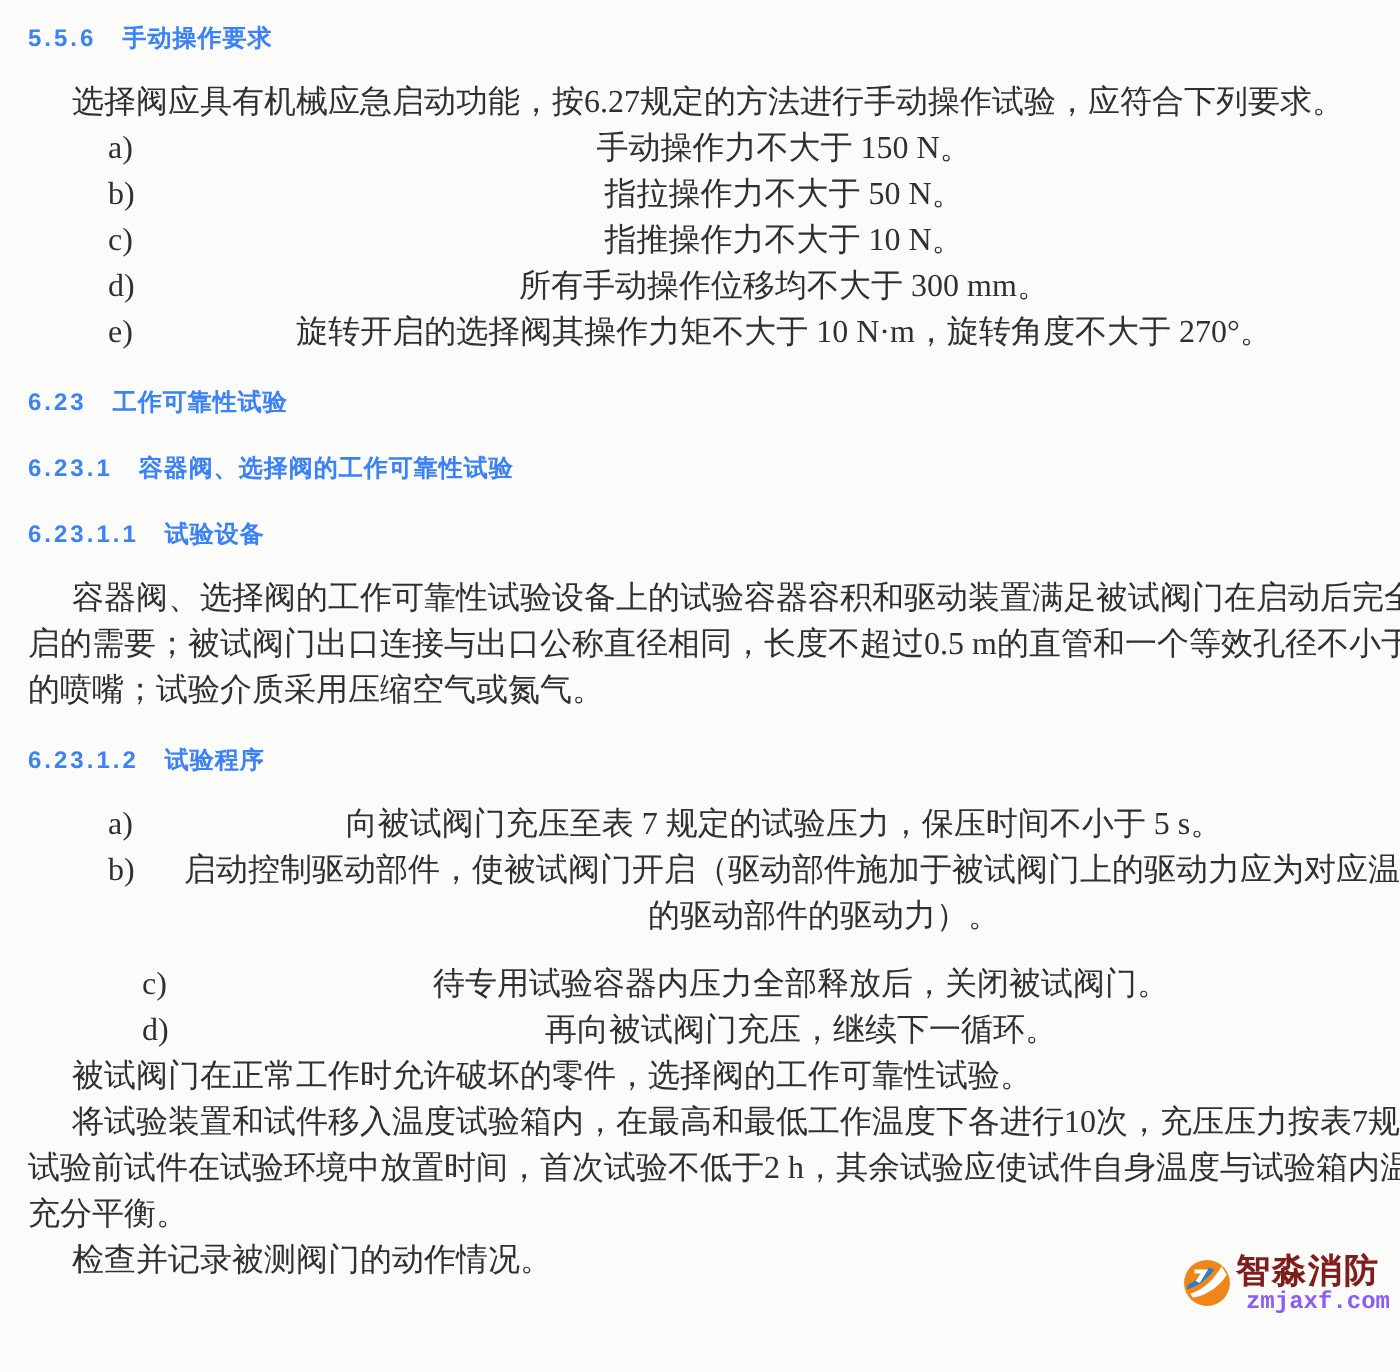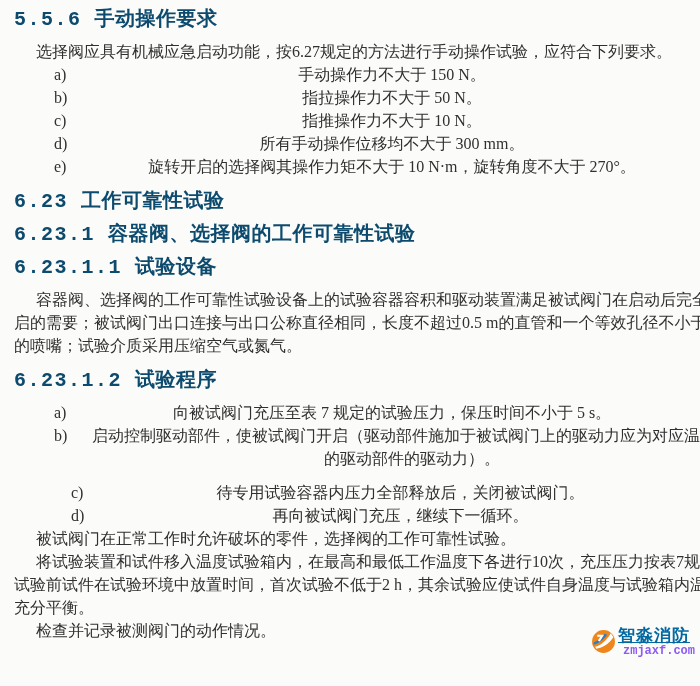--- a/index.html
+++ b/index.html
@@ -10,24 +10,24 @@
     color:#303030;
     position:relative;
     overflow:hidden;
   }
   .doc{
     padding:6px 8px 0 14px;
     font-size:16px;
   }
   
   .h{
-    font-family:Liberation Mono, monospace;
+    font-family:Liberation Sans, sans-serif;
     font-weight:bold;
-    color:#0c4a6e;
-    font-size:20px;
+    color:#3b82f6;
+    font-size:12px;
     line-height:19px;
     margin:14px 0 11px 0;
   }
   .h.first{margin-top:4px;}
   .h .hnum{letter-spacing:1.5px;margin-right:13px;}
   .h .htitle{letter-spacing:0.5px;}
   
   .para{}
   .pline{line-height:23px;white-space:nowrap;}
   .pline.first{text-indent:22px;}
@@ -156,16 +156,16 @@
   </div>
 
 <div class="wm">
   <svg class="logo" viewBox="0 0 24 24">
     <circle cx="12" cy="12" r="11" fill="#f08519"></circle>
     <path d="M4 17 C9 16 15 11 19 4 L21.5 8 C17 15 10 18.5 5 19 Z" fill="#ffffff"></path>
     <path d="M2.5 15 C7 14 12 10.5 15.5 5.5 L13 4.5 C10 8 6 11.5 2.5 13 Z" fill="#2a7fc9"></path>
     <path d="M6 5.5 L12.5 5.5 L8.5 12 L6.5 11 L9 7.5 L6 7.5 Z" fill="#ffffff"></path>
   </svg>
   <div class="wtxt">
-    <div class="wname" style="color: #0369a1; text-decoration: underline;">智淼消防</div>
+    <div class="wname" style="color: #7f1d1d;">智淼消防</div>
     <div class="wurl" style="color: #8b5cf6;">zmjaxf.com</div>
   </div>
 </div>
 
 </body></html>

